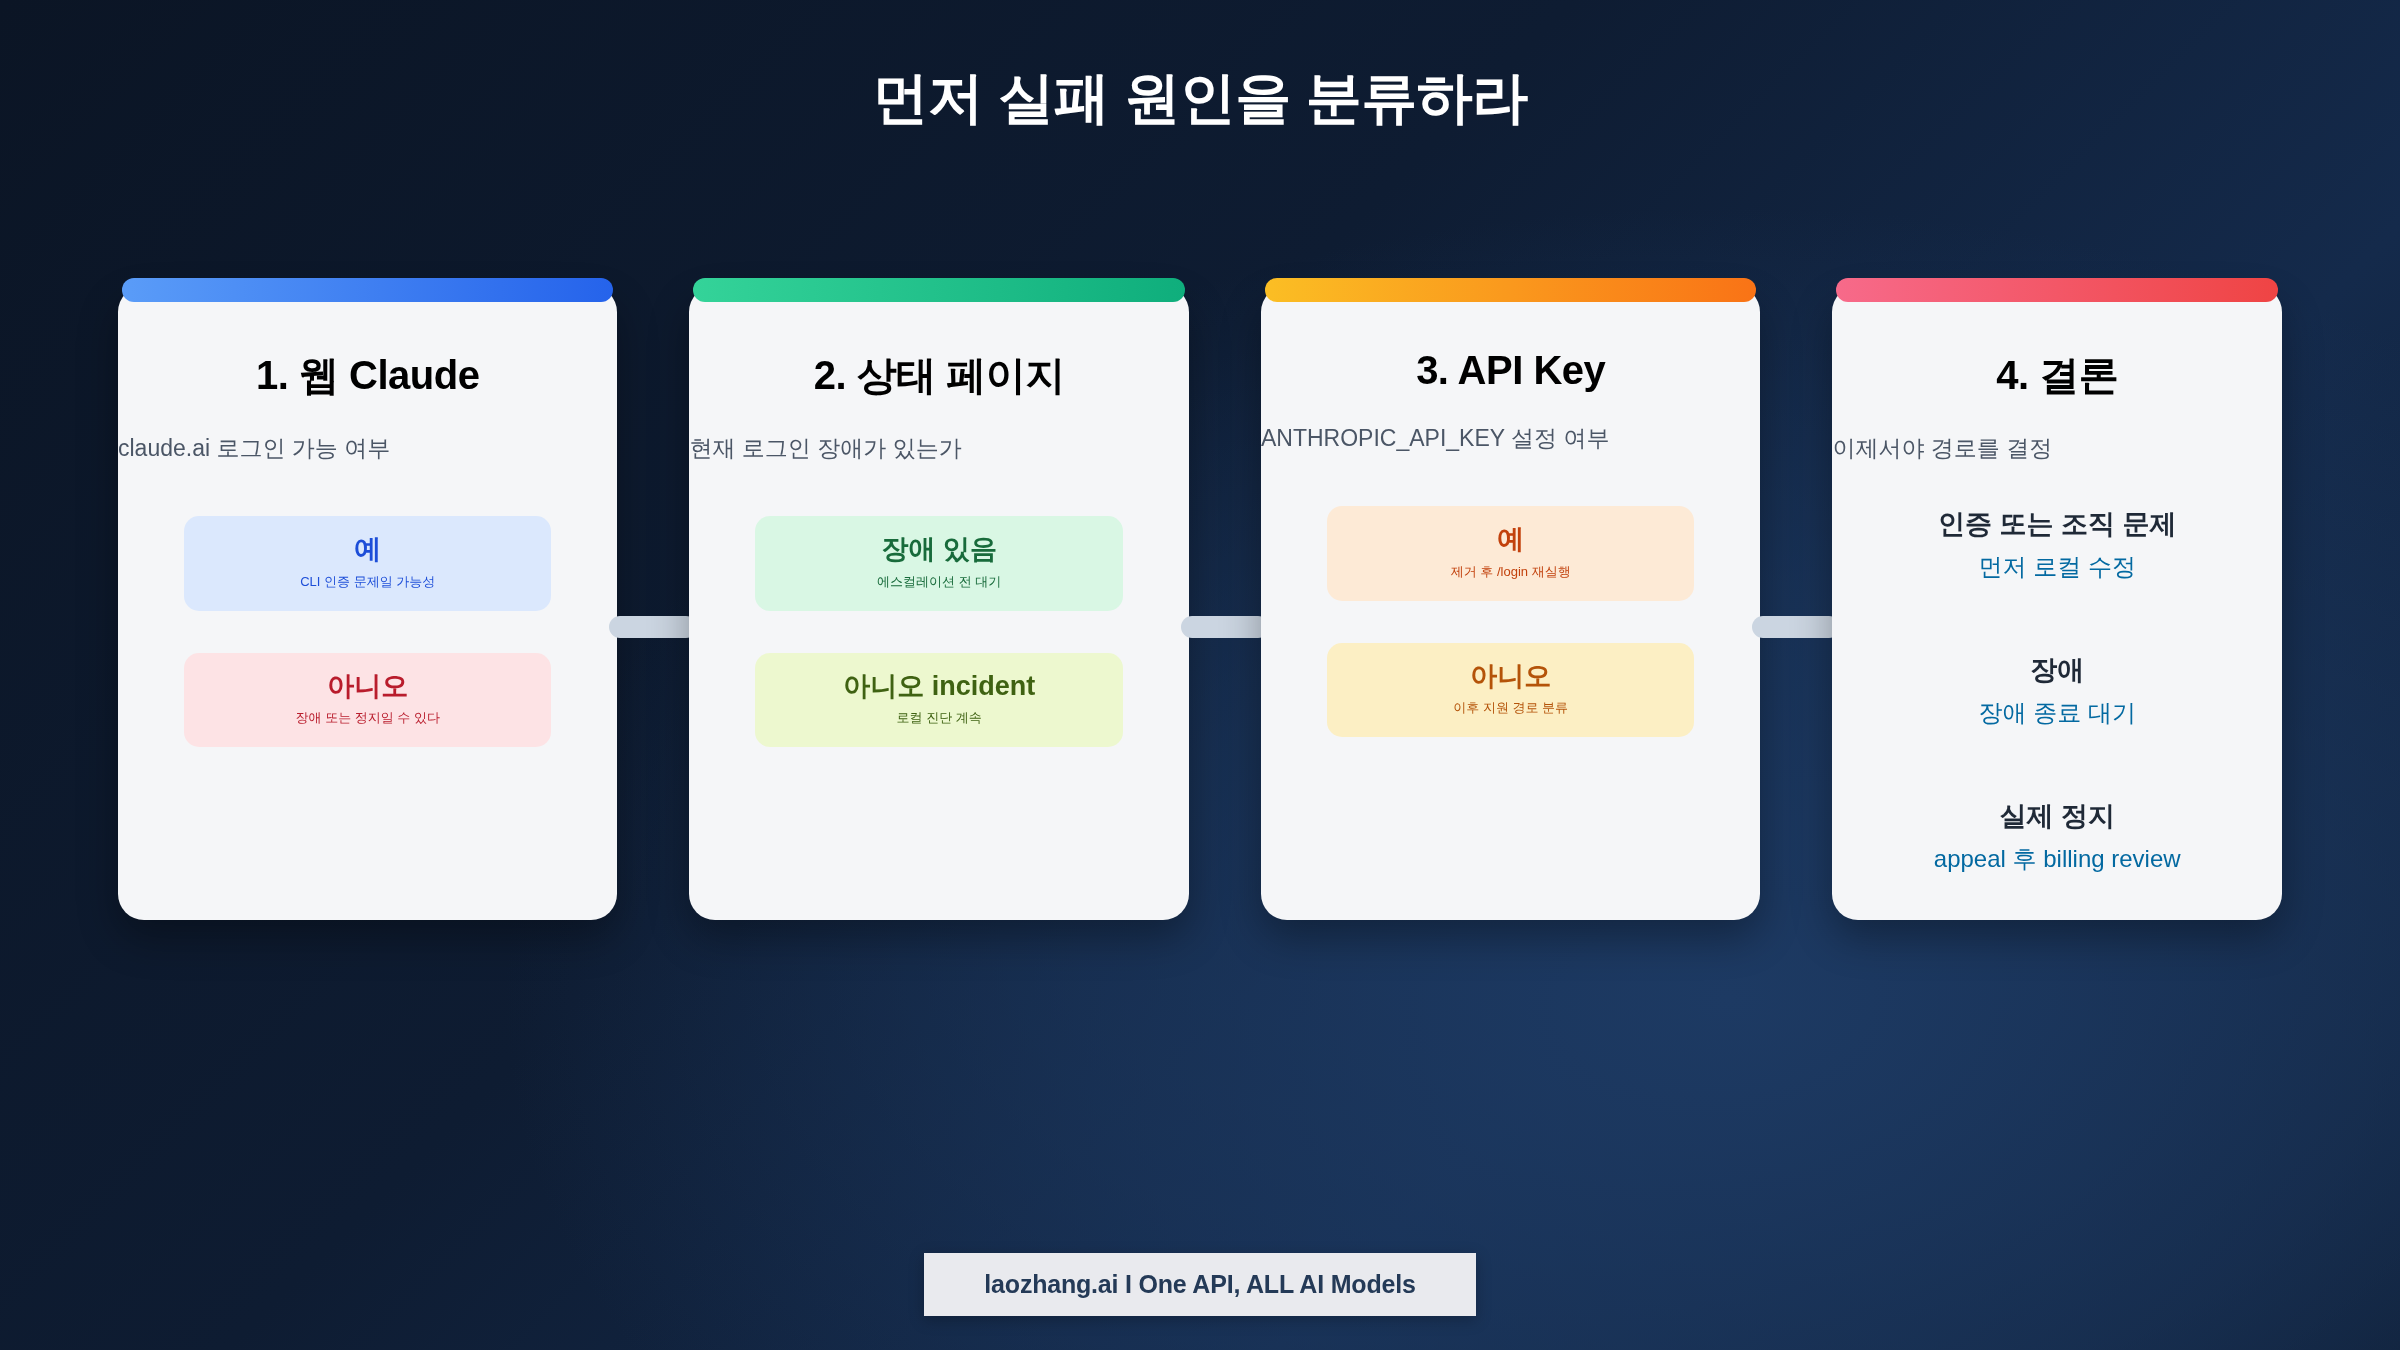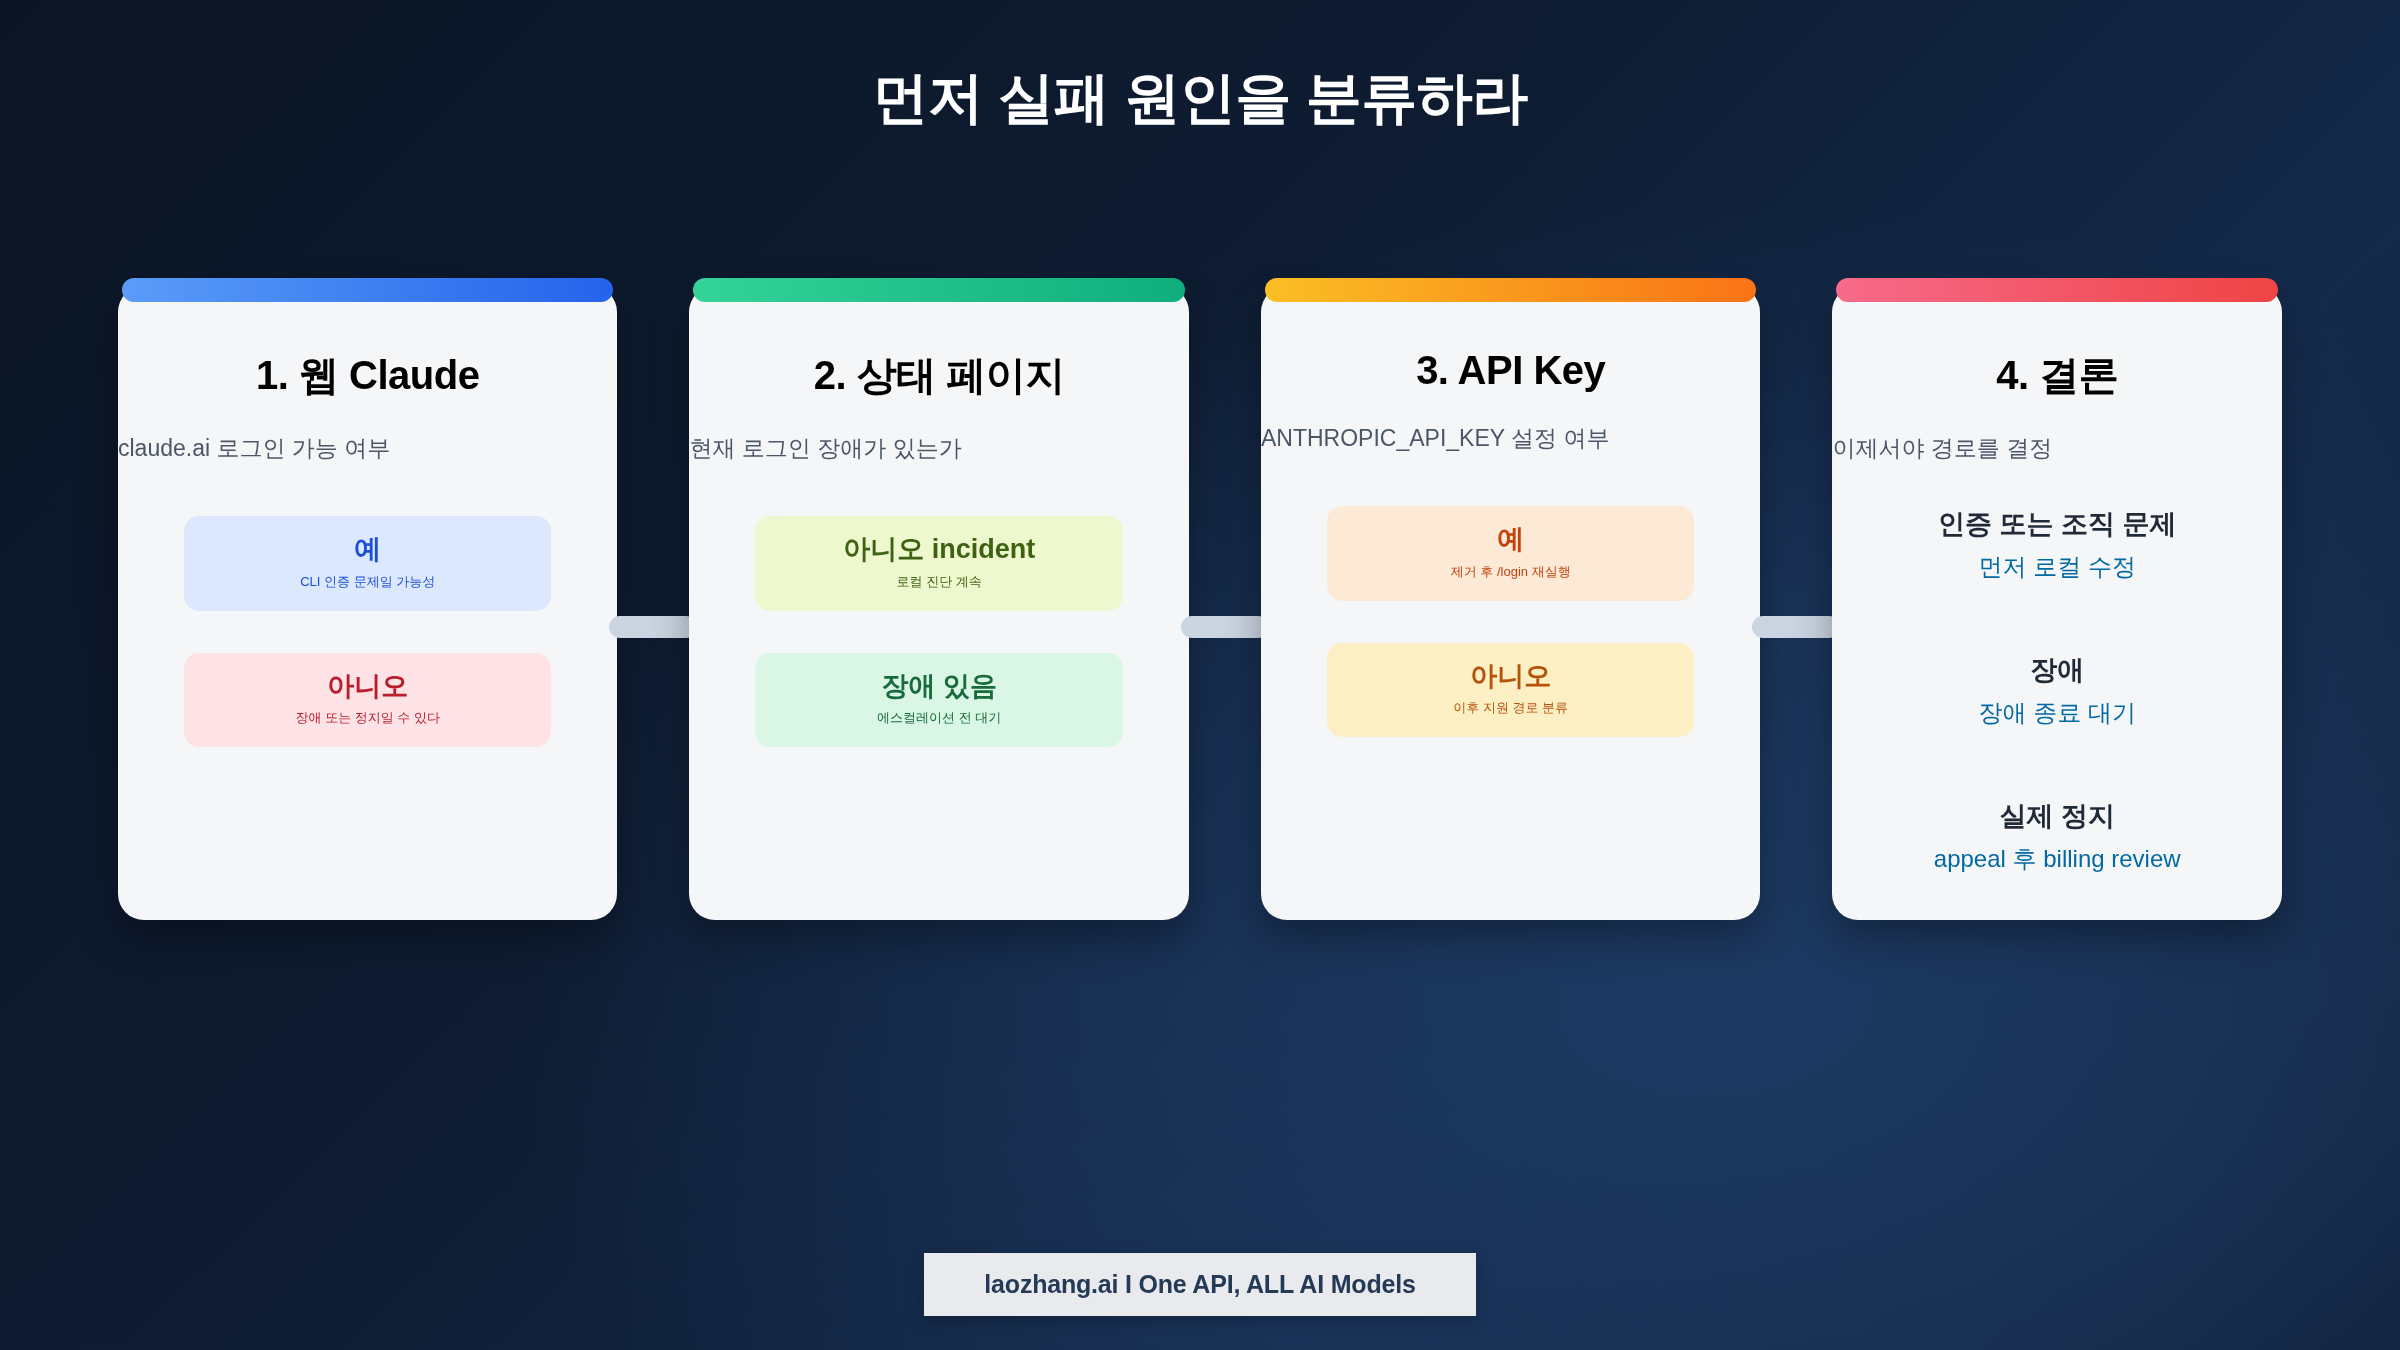--- a/index.html
+++ b/index.html
@@ -156,27 +156,27 @@
   <div class="gap">
     <div class="connector"></div>
   </div>
 
   <div class="col col-2">
     <div class="card card-2">
       <div class="card-accent accent-green"></div>
       <div class="card-title">2. 상태 페이지</div>
       <div class="card-sub">현재 로그인 장애가 있는가</div>
       <div class="badges">
+        <div class="badge b-green">
+          <div class="badge-head">장애 있음</div>
+          <div class="badge-sub">에스컬레이션 전 대기</div>
+        </div>
         <div class="badge b-lime">
           <div class="badge-head">아니오 incident</div>
           <div class="badge-sub">로컬 진단 계속</div>
-        </div>
-        <div class="badge b-green">
-          <div class="badge-head">장애 있음</div>
-          <div class="badge-sub">에스컬레이션 전 대기</div>
         </div>
       </div>
     </div>
   </div>
 
   <div class="gap">
     <div class="connector"></div>
   </div>
 
   <div class="col col-3">

